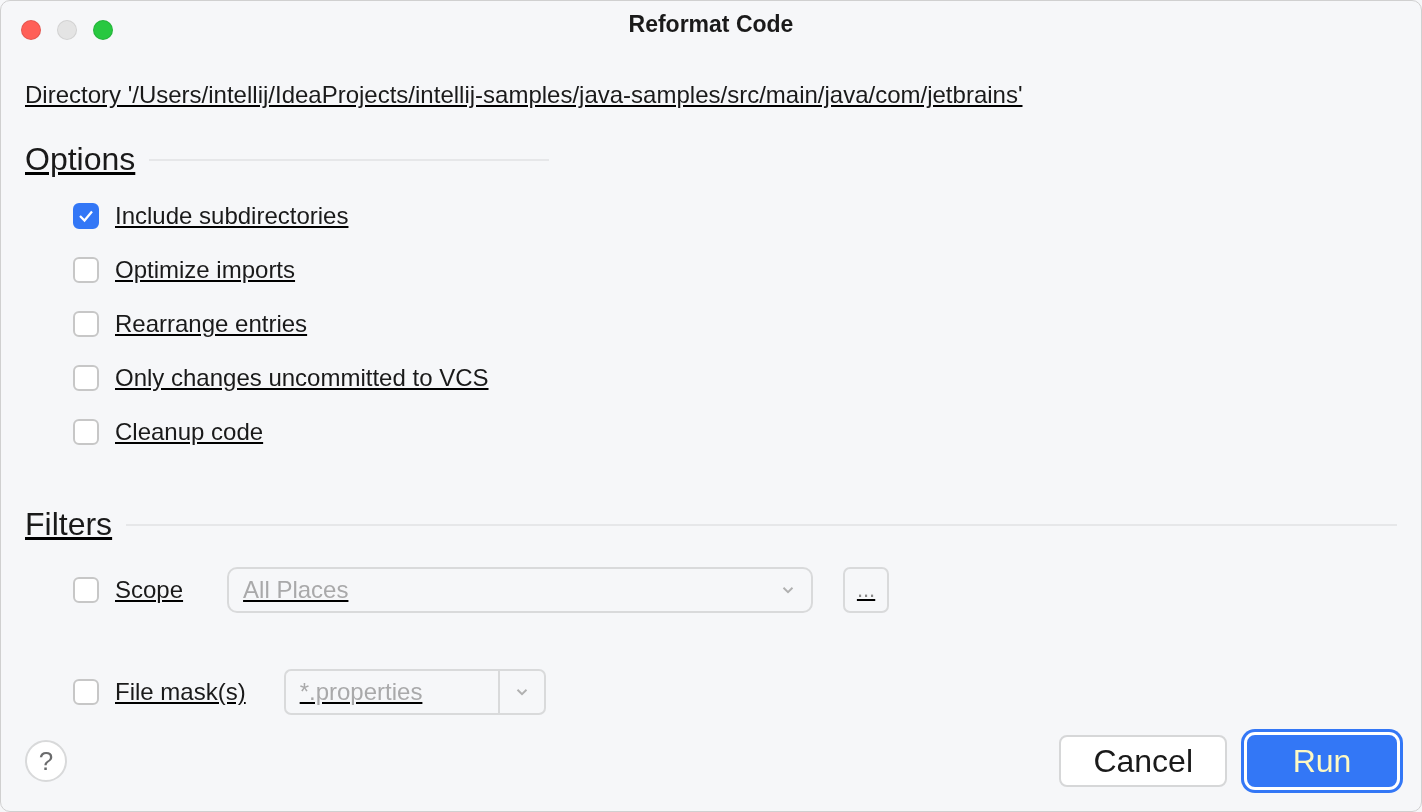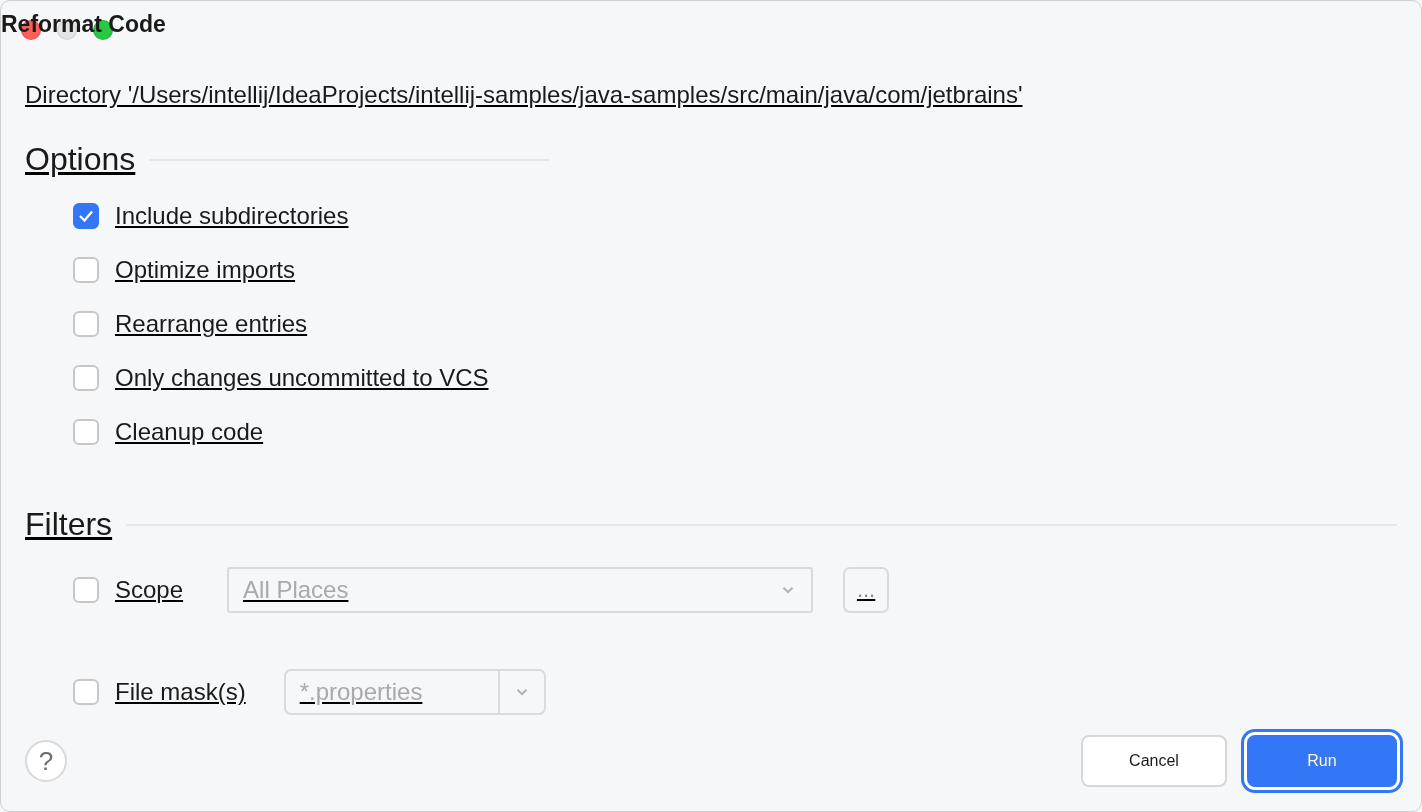--- a/index.html
+++ b/index.html
@@ -43,20 +43,21 @@
       height: 20px;
       border-radius: 50%;
     }
     .traffic-light.close { background: #ff5f57; border: 0.5px solid rgba(0,0,0,0.1); }
     .traffic-light.minimize { background: #e4e4e4; border: 0.5px solid rgba(0,0,0,0.08); }
     .traffic-light.zoom { background: #28c840; border: 0.5px solid rgba(0,0,0,0.1); }
     .window-title {
       position: absolute;
       left: 0;
       right: 0;
+      text-align: center;
       font-size: 23px;
       font-weight: 700;
       color: #1a1a1a;
     }
     .content {
       flex: 1;
       padding: 20px 24px 0 24px;
       display: flex;
       flex-direction: column;
       text-decoration: underline;
@@ -143,21 +144,21 @@
     }
     .filter-label {
       font-size: 24px;
       color: #1a1a1a;
     }
     .scope-select {
       margin-left: 28px;
       width: 586px;
       height: 46px;
       border: 2px solid #d9dadb;
-      border-radius: 3px;
+      border-radius: 10px;
       background: #f6f7f9;
       display: flex;
       align-items: center;
       justify-content: space-between;
       padding: 0 14px;
     }
     .scope-select-text {
       font-size: 24px;
       color: #a9a9aa;
     }
@@ -228,21 +229,21 @@
       color: #6b6c6d;
     }
     .footer-buttons {
       margin-left: auto;
       display: flex;
       gap: 20px;
     }
     .btn {
       height: 52px;
       border-radius: 8px;
-      font-size: 16px;
+      font-size: 32px;
       padding: 0 32px;
       display: flex;
       align-items: center;
       justify-content: center;
       cursor: pointer;
     }
     .btn-cancel {
       background: #fff;
       border: 2px solid #d6d7d8;
       color: #1a1a1a;

